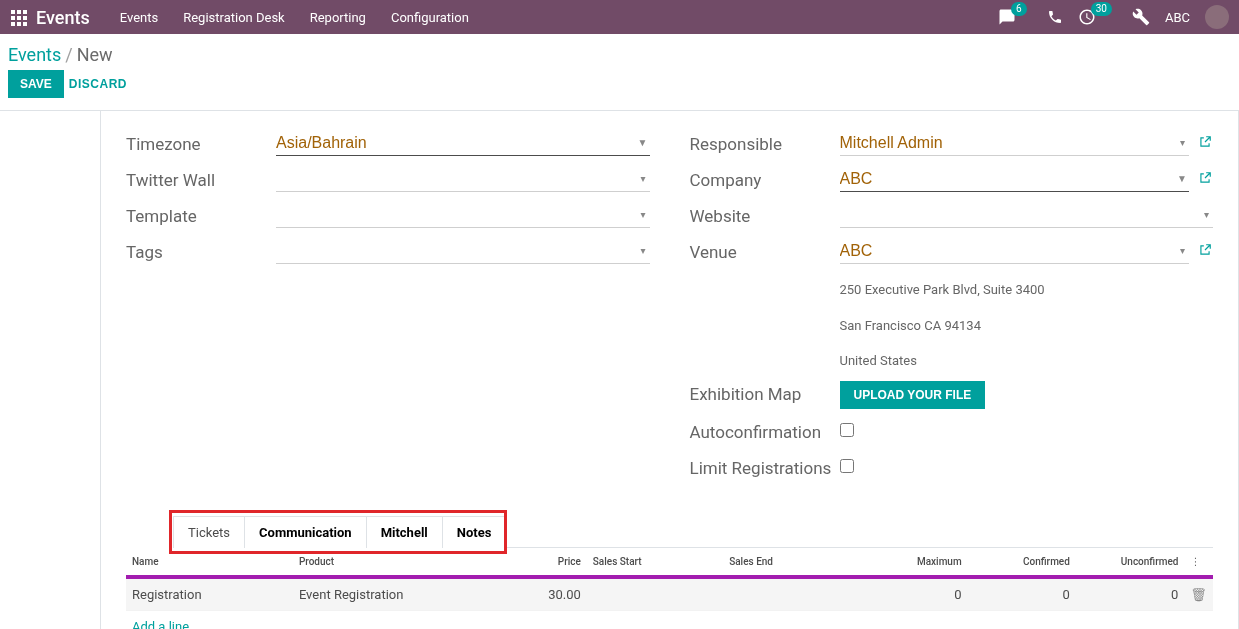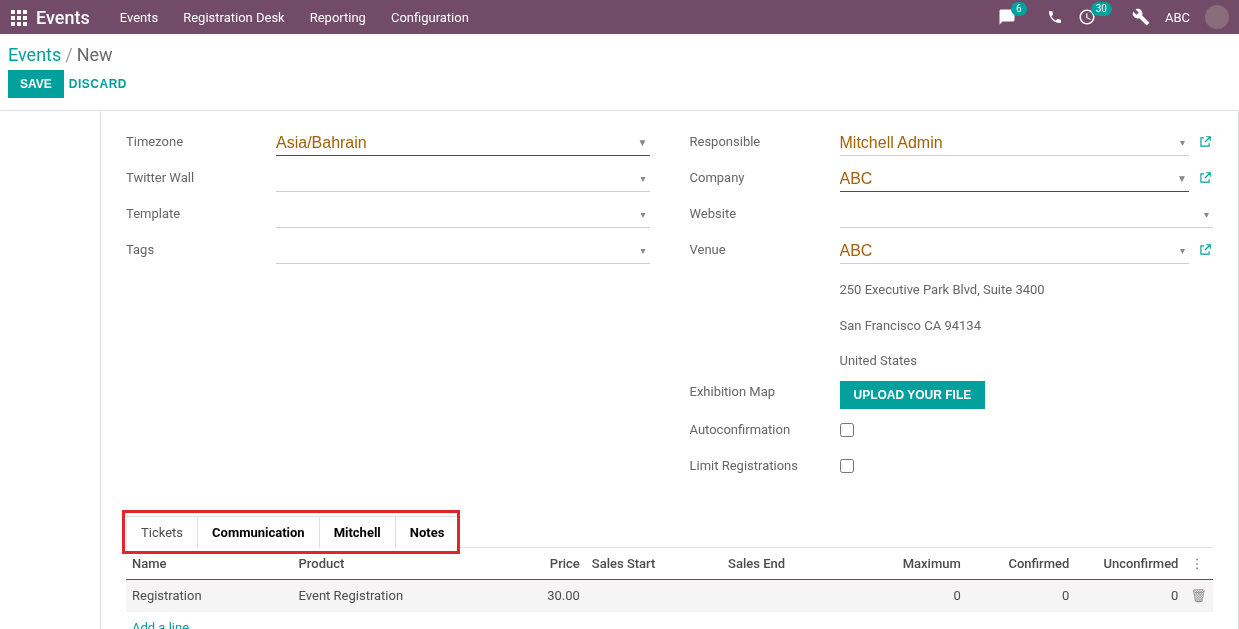--- a/index.html
+++ b/index.html
@@ -22,21 +22,21 @@
 .bc-sep { color:#a0a0a0; font-size:18px; margin:0 4px; }
 .bc-current { color:#6b6b6b; font-size:18px; }
 
 .actions-row { padding: 0 8px 12px 8px; display:flex; align-items:center; gap:5px; border-bottom:1px solid #dee2e6; }
 .btn-save { background:#00a09d; color:#fff; border:none; padding:7px 12px; font-size:12px; font-weight:bold; cursor:pointer; }
 .btn-discard { background:none; border:none; color:#00a09d; font-size:12px; font-weight:bold; cursor:pointer; letter-spacing:0.5px; }
 
 .form-area { margin-left: 100px; margin-right: 0; padding: 20px 25px 0 25px; border-left:1px solid #dee2e6; border-right:1px solid #dee2e6; background:#fff; min-height:480px; position:relative; }
 .form-grid { display:grid; grid-template-columns: 1fr 1fr; gap: 0 40px; }
 .field-row { display:flex; align-items:flex-start; margin-bottom:10px; min-height:26px; }
-.field-label { width:150px; color:#666; font-size:13px; padding-top:3px; }
+.field-label { width:150px; color:#666; font-size:17px; padding-top:3px; }
 .field-control { flex:1; position:relative; }
 .field-input { width:100%; border:none; border-bottom:1px solid #cfcfcf; padding:3px 18px 3px 0; font-size:16px; color:#a16207; background:transparent; }
 .field-input.required { border-bottom:1px solid #4c4c4c; }
 .field-input.m2o { padding-right:28px; }
 .caret { position:absolute; right:4px; top:6px; color:#888; font-size:10px; pointer-events:none; }
 .caret.dd { right:2px; }
 .ext-link { width:16px; height:16px; margin-left:8px; display:inline-flex; align-items:center; justify-content:center; cursor:pointer; flex:0 0 auto; margin-top:3px; }
 .ext-link svg { width:14px; height:14px; fill:none; stroke:#00a09d; stroke-width:2; }
 .addr { color:#666; font-size:13px; line-height:1.5; margin-top:16px; }
 .btn-upload { background:#00a09d; color:#fff; border:none; padding:7px 14px; font-size:12px; font-weight:bold; cursor:pointer; }
@@ -44,21 +44,21 @@
 
 .tabs-wrap { margin-top:25px; }
 .tab-bar { display:flex; border-bottom:1px solid #dee2e6; position:relative; }
 .tab { padding:8px 14px; border:1px solid #dee2e6; background:#fff; color:#666; cursor:pointer; font-size:13px; border-bottom:none; margin-bottom:-1px; }
 .tab.inactive { background:#fff; border-top:1px solid #dee2e6; color:#000000;font-weight:bold; }
 .tab.active { background:#fff; color:#4c4c4c; border-top:1px solid #dee2e6; }
 .tab + .tab { border-left:none; }
 .highlight-box { position:absolute; border:3px solid #e0262a; pointer-events:none; }
 
 .tbl { width:100%; border-collapse:collapse; }
-.tbl th { text-align:left; font-weight:500; color:#4c4c4c; padding:8px 6px; font-size:13px; border-bottom:1px solid #a21caf; }
+.tbl th { text-align:left; font-weight:500; color:#4c4c4c; padding:8px 6px; font-size:10px; border-bottom:4px solid #a21caf; }
 .tbl th.r, .tbl td.r { text-align:right; }
 .tbl td { padding:8px 6px; font-size:13px; border-bottom:1px solid #f2f2f2; }
 tr.data-row { background:#f5f5f5; }
 .add-line { color:#00a09d; cursor:pointer; }
 .del-icon { color:#888; cursor:pointer; }
 .blank-row td { height:30px; border-bottom:none; }
 .three-dots { cursor:pointer; color:#666; }
 </style>
 </head>
 <body>
@@ -214,21 +214,21 @@
         <div class="field-control"><input type="checkbox" class="chk" style=""></div>
       </div>
       <div class="field-row">
         <div class="field-label">Limit Registrations</div>
         <div class="field-control"><input type="checkbox" class="chk" style=""></div>
       </div>
     </div>
   </div>
 
   <div class="tabs-wrap">
-    <div style="position:relative;">
+    <div style="position:relative;margin-left:47px;">
       <div class="tab-bar">
         <div class="tab active">Tickets</div>
         <div class="tab inactive">Communication</div>
         <div class="tab inactive">Mitchell</div>
         <div class="tab inactive">Notes</div>
       </div>
       <div class="highlight-box" style="left:-4px; top:-6px; width:338px; height:44px;"></div>
     </div>
 
     <table class="tbl">

